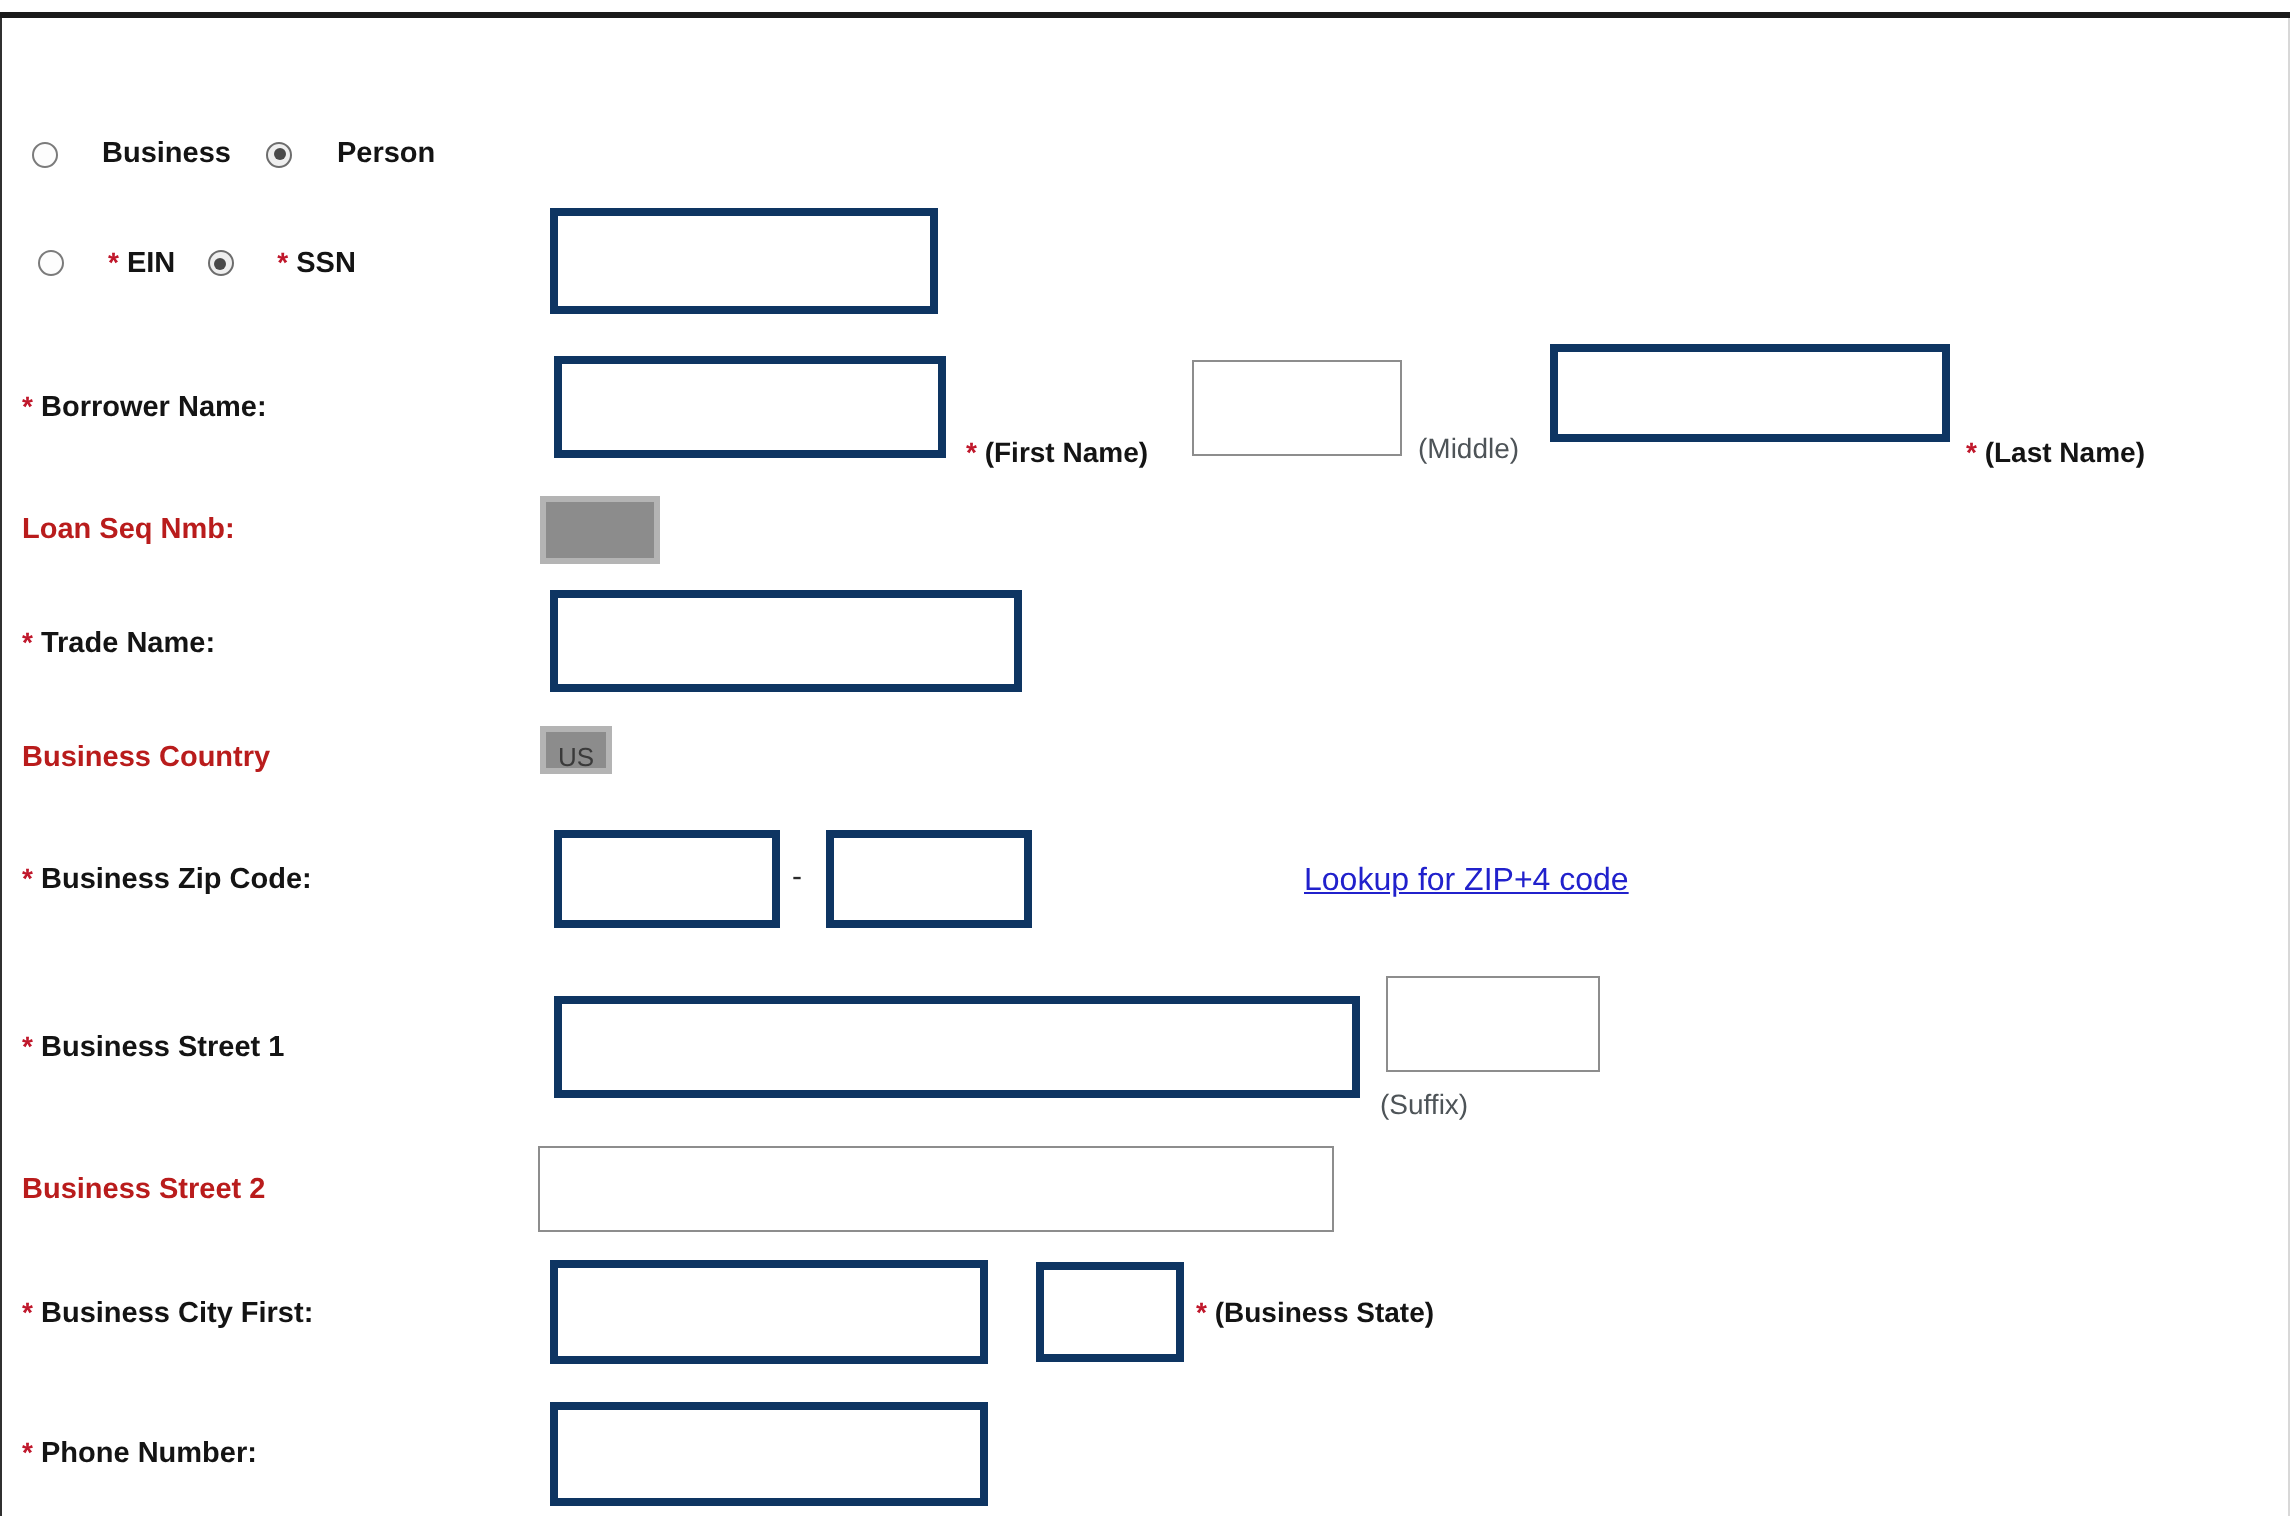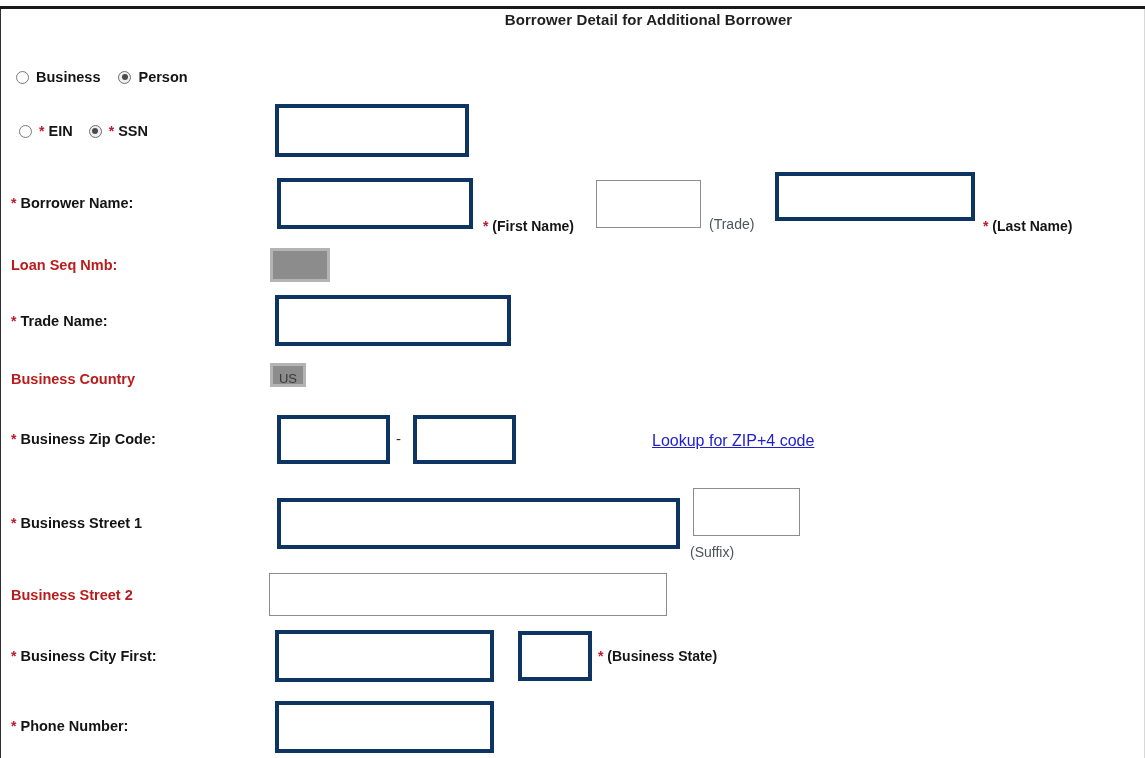--- a/index.html
+++ b/index.html
@@ -142,21 +142,21 @@
     position: absolute;
     left: 2.5px; top: 2.5px;
     width: 6px; height: 6px;
     border-radius: 50%;
     background: #4a4a4a;
   }
   .radio-label {
     font-size: 14.5px;
     font-weight: bold;
     color: #141414;
-    margin-left: 7px;
+    margin-left: 22px;
     white-space: nowrap;
   }
 
   
   .btn {
     position: absolute;
     box-sizing: border-box;
     background: #0b3265;
     color: #ffffff;
     border: none;
@@ -184,23 +184,20 @@
 </style>
 </head>
 <body>
 
 <div id="page">
 
   <div class="top-rule"></div>
   <div class="left-rule"></div>
   <div class="right-rule"></div>
 
-  <div class="form-title">
-    <span class="t-inner">Borrower Detail for Additional Borrower</span>
-  </div>
 
   <div class="radio-wrap" style="left:16px; top:69px;">
     <span class="radio"></span>
     <span class="radio-label">Business</span>
     <span class="radio on" style="margin-left:18px;"></span>
     <span class="radio-label">Person</span>
   </div>
 
   <div class="radio-wrap" style="left:19px; top:123px;">
     <span class="radio"></span>
@@ -217,21 +214,21 @@
   <div class="label req" style="left:11px; top:195px;">
     <span class="star">*</span>
     <span> Borrower Name:</span>
   </div>
   <input class="fld" type="text" style="left: 277px; top: 178px; width: 196px; height: 51px;" value="">
   <div class="note req" style="left:483px; top:218px;">
     <span class="star">*</span>
     <span> (First Name)</span>
   </div>
   <input class="fld thin" type="text" style="left: 596px; top: 180px; width: 105px; height: 48px;" value="">
-  <div class="note opt" style="left:709px; top:216px;">(Trade)</div>
+  <div class="note opt" style="left:709px; top:216px;">(Middle)</div>
   <input class="fld" type="text" style="left: 775px; top: 172px; width: 200px; height: 49px;" value="">
   <div class="note req" style="left:983px; top:218px;">
     <span class="star">*</span>
     <span> (Last Name)</span>
   </div>
 
   <div class="label opt" style="left:11px; top:257px;">Loan Seq Nmb:</div>
   <div class="fld disabled" style="left:270px; top:248px; width:60px; height:34px; line-height:28px;"></div>
 
   <div class="label req" style="left:11px; top:313px;">

